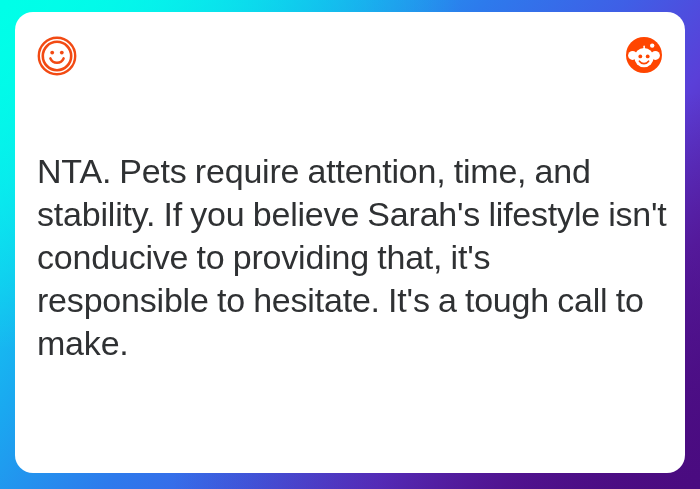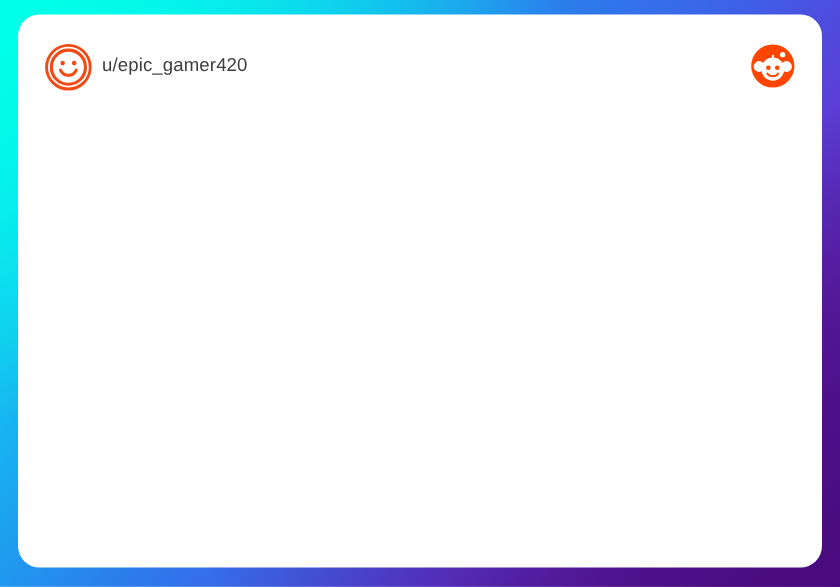--- a/index.html
+++ b/index.html
@@ -106,21 +106,20 @@
       <div class="avatar">
         <svg viewBox="0 0 40 40" width="40" height="40" aria-hidden="true">
           <circle cx="20" cy="20" r="18.2" fill="none" stroke="#f24a13" stroke-width="2.4"></circle>
           <circle cx="20" cy="20" r="14.2" fill="none" stroke="#f24a13" stroke-width="2.6"></circle>
           <circle cx="15.2" cy="16.6" r="1.9" fill="#f24a13"></circle>
           <circle cx="24.8" cy="16.6" r="1.9" fill="#f24a13"></circle>
           <path d="M13.4 22.4 A 7.2 7.2 0 0 0 26.6 22.4" fill="none" stroke="#f24a13" stroke-width="2.5" stroke-linecap="round"></path>
         </svg>
       </div>
 
-      <div class="username">u/epic_gamer420</div>
 
       <div class="brand-logo">
         <svg viewBox="0 0 38 38" width="38" height="38" aria-hidden="true">
           <circle cx="19" cy="19" r="18" fill="#ff4500"></circle>
           <g fill="#ffffff">
             <circle cx="19" cy="21.6" r="9.6"></circle>
             <circle cx="27.2" cy="9.6" r="2.2"></circle>
             <rect x="18.4" y="9.6" width="1.5" height="5" rx="0.7"></rect>
           </g>
           <g fill="#ff4500">
@@ -130,16 +129,17 @@
           </g>
           <g fill="#ffffff">
             <circle cx="7.6" cy="19.4" r="4.5"></circle>
             <circle cx="30.4" cy="19.4" r="4.5"></circle>
           </g>
         </svg>
       </div>
 
     </div>
 
+    <div class="body-text">NTA. Pets require attention, time, and stability. If you believe Sarah's lifestyle isn't conducive to providing that, it's responsible to hesitate. It's a tough call to make.</div>
 
   </div>
 
 </div>
 
 </body></html>

